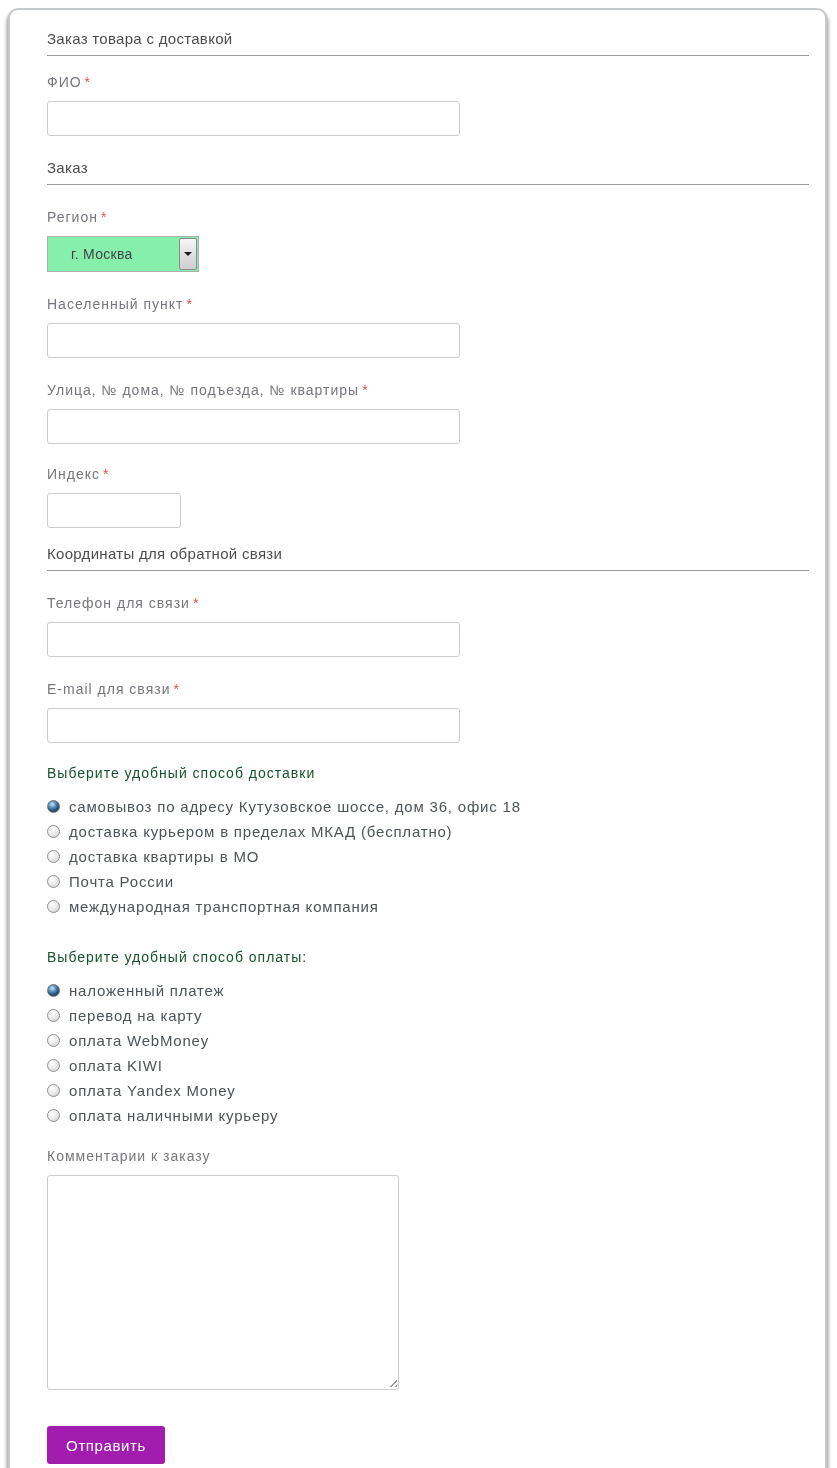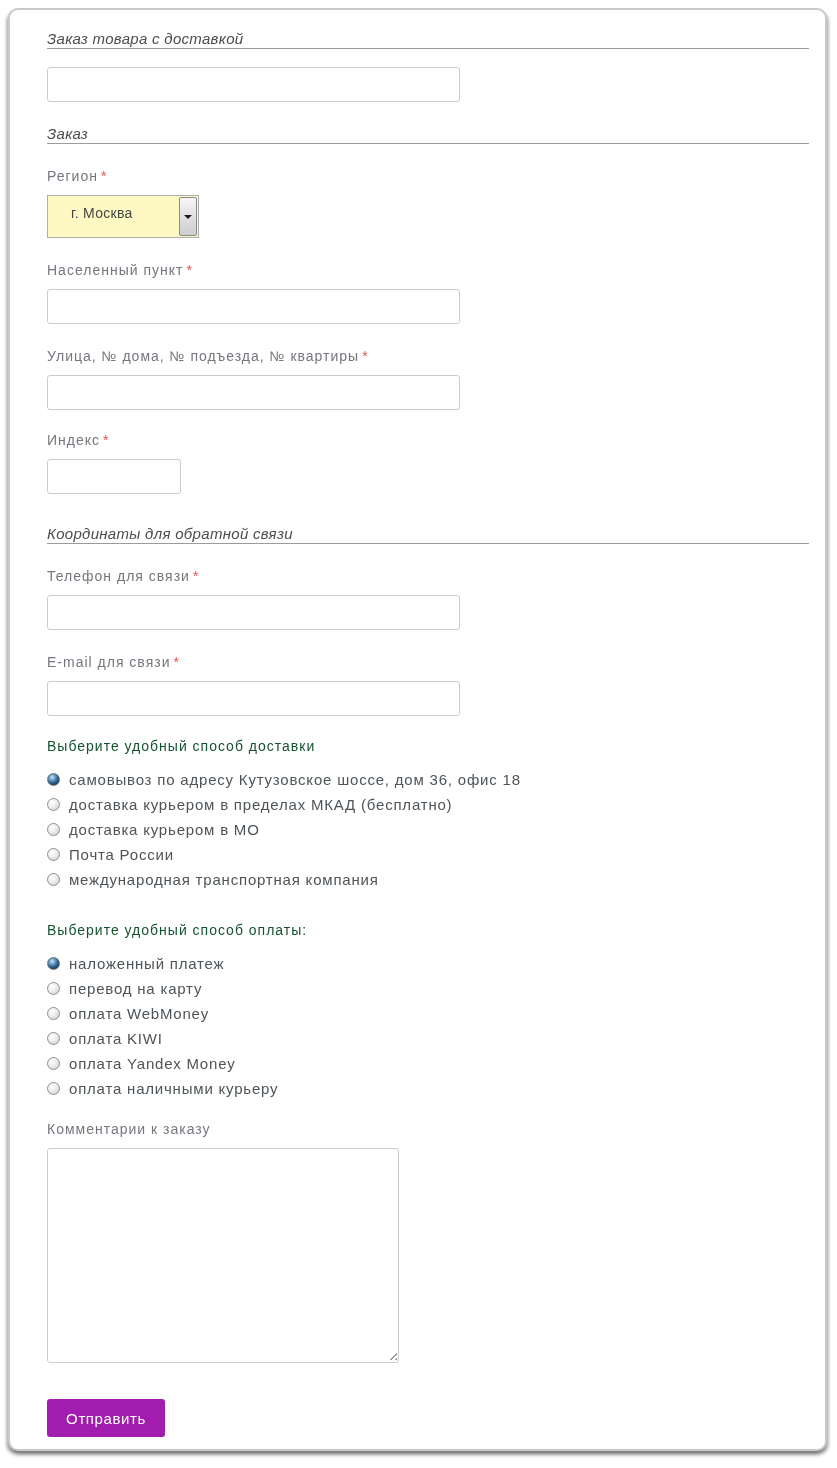--- a/index.html
+++ b/index.html
@@ -16,23 +16,23 @@
     border-radius: 10px;
     box-shadow: -2px 3px 3px rgba(0,0,0,.18), 2px 3px 3px rgba(0,0,0,.18), 0 4px 4px rgba(0,0,0,.28);
     padding: 15px 16px 12px 37px;
     background: #fff;
   }
   .sect {
     font-size: 15px;
     font-weight: normal;
     color: #4d4d4d;
     line-height: 19px;
+    padding-bottom: 7px;
     border-bottom: 1px solid #9b9b9b;
     letter-spacing: .3px;
-    font-style: italic;
   }
   .sect.title { margin-top: 4px; }
   .flabel {
     display: block;
     font-size: 14px;
     color: #76767e;
     letter-spacing: 1px;
     line-height: 17px;
     margin-bottom: 10px;
   }
@@ -59,33 +59,33 @@
     outline: none;
   }
   .tinput.small { width: 134px; }
   
   #g-fio      { margin-top: 18px; }
   #s-address  { margin-top: 22px; }
   #g-region   { margin-top: 24px; }
   #g-city     { margin-top: 24px; }
   #g-street   { margin-top: 24px; }
   #g-index    { margin-top: 22px; }
-  #s-contact  { margin-top: 30px; }
+  #s-contact  { margin-top: 16px; }
   #g-phone    { margin-top: 24px; }
   #g-email    { margin-top: 24px; }
   #g-delivery { margin-top: 22px; }
   #g-payment  { margin-top: 30px; }
   #g-comments { margin-top: 20px; }
   #g-submit   { margin-top: 36px; }
   
   .select {
     position: relative;
-    width: 152px; height: 43px;
+    width: 152px; height: 36px;
     border: 1px solid #aeaeae;
-    background: #fef9c3;
+    background: #86efac;
     cursor: default;
   }
   .select-value {
     display: block;
     line-height: 34px;
     padding-left: 23px;
     font-size: 14px;
     color: #454545;
     letter-spacing: .3px;
   }
@@ -168,20 +168,21 @@
   }
 </style>
 </head>
 <body>
 
 <div class="panel">
 
   <h1 class="sect title">Заказ товара с доставкой</h1>
 
   <div class="field" id="g-fio">
+    <label class="flabel"><span>ФИО</span><span class="req">*</span></label>
     <input class="tinput" type="text" value="" style="">
   </div>
 
   <h2 class="sect" id="s-address">Заказ</h2>
 
   <div class="field" id="g-region">
     <label class="flabel"><span>Регион</span><span class="req">*</span></label>
     <div class="select">
       <span class="select-value">г. Москва</span>
       <span class="select-btn">
@@ -222,21 +223,21 @@
     <div class="radio-row">
       <span class="radio checked"></span>
       <span class="rlabel">самовывоз по адресу Кутузовское шоссе, дом 36, офис 18</span>
     </div>
     <div class="radio-row">
       <span class="radio"></span>
       <span class="rlabel">доставка курьером в пределах МКАД (бесплатно)</span>
     </div>
     <div class="radio-row">
       <span class="radio"></span>
-      <span class="rlabel">доставка курьером в МО</span>
+      <span class="rlabel">доставка квартиры в МО</span>
     </div>
     <div class="radio-row">
       <span class="radio"></span>
       <span class="rlabel">Почта России</span>
     </div>
     <div class="radio-row">
       <span class="radio"></span>
       <span class="rlabel">международная транспортная компания</span>
     </div>
   </div>

